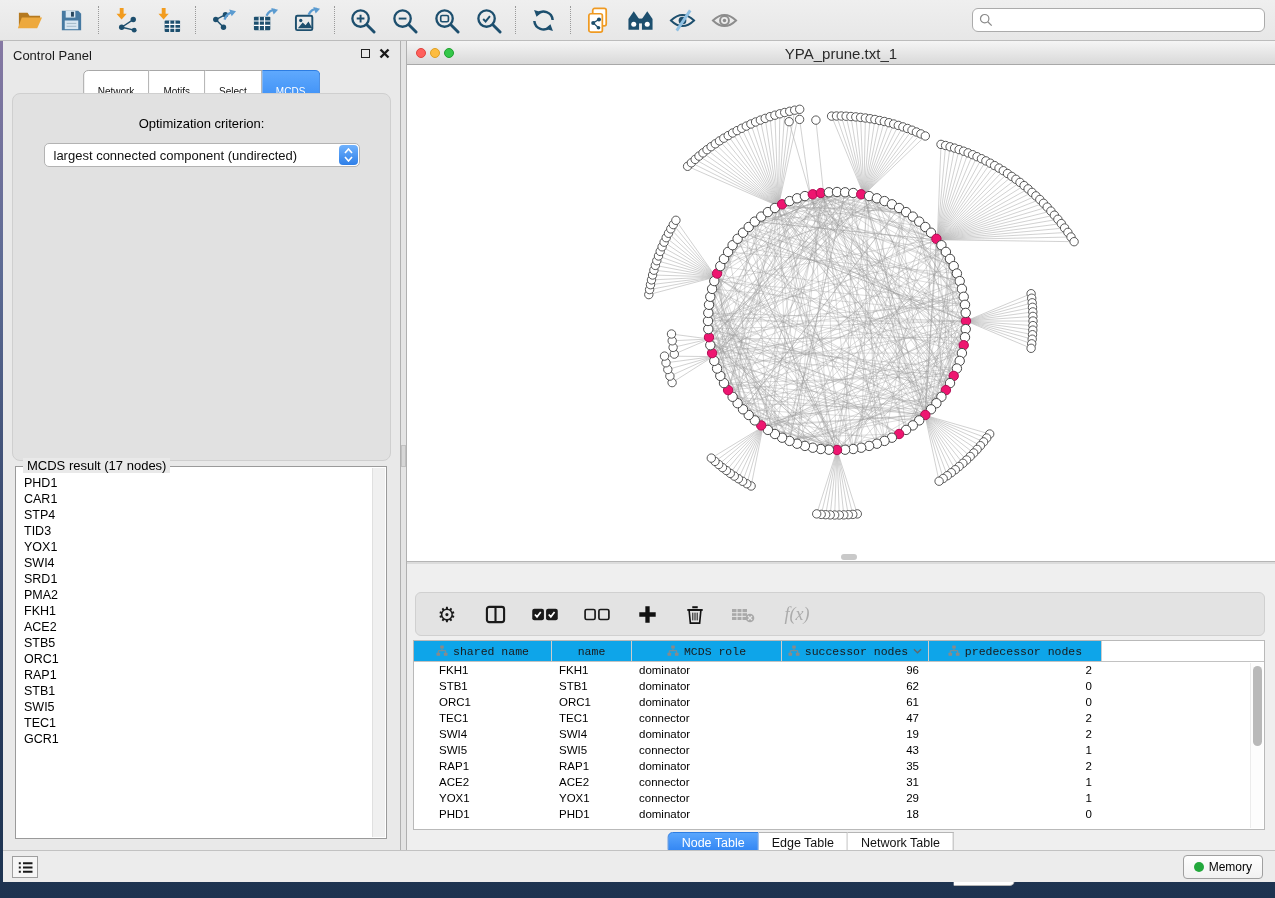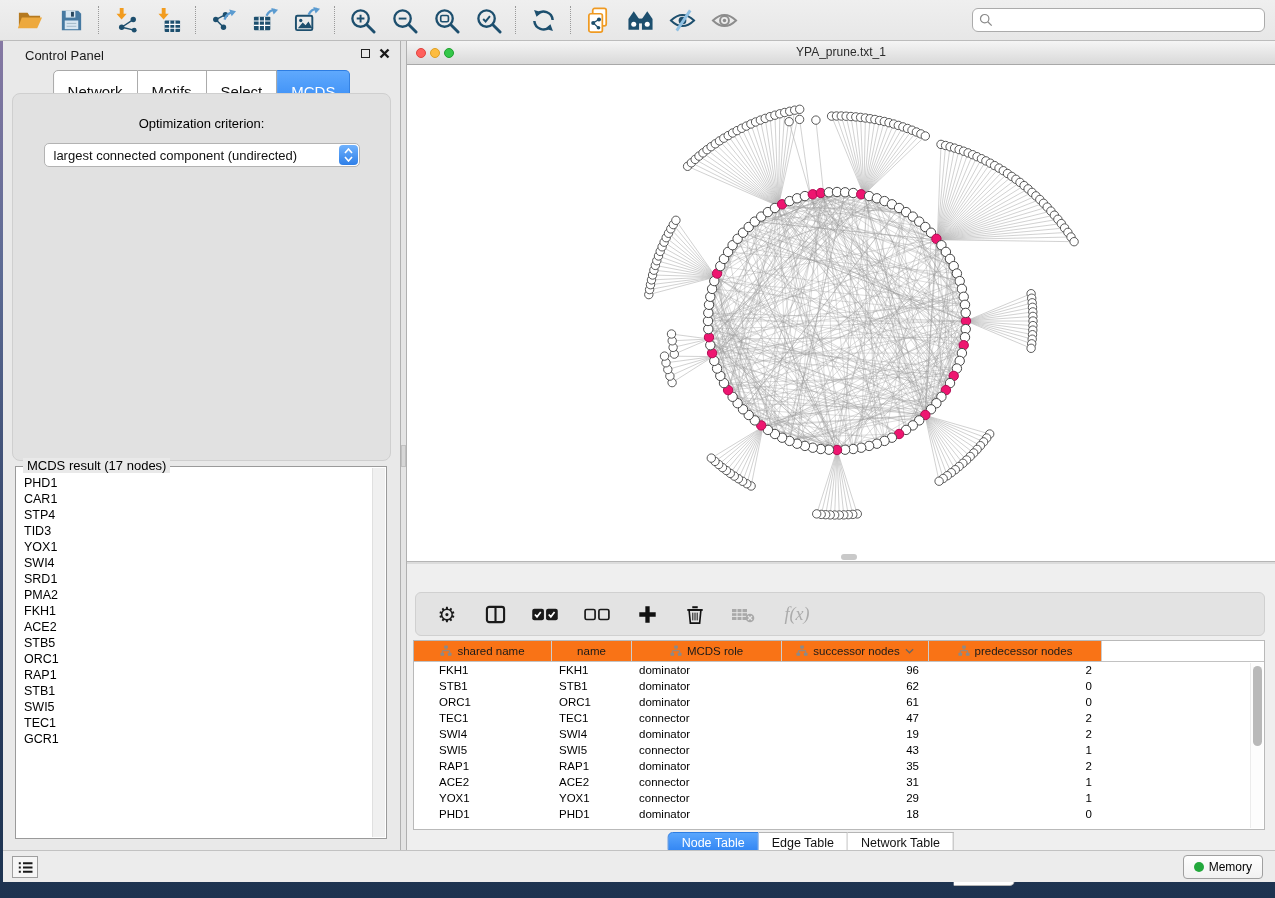--- a/index.html
+++ b/index.html
@@ -20,27 +20,27 @@
   .tsep { width:1px; height:28px; border-left:1px dotted #9a9a9a; margin:0 6px; }
   .searchbox { position:absolute; right:10px; top:8px; width:293px; height:24px;
     background:#fff; border:1px solid #ababab; border-radius:6px;
     display:flex; align-items:center; padding:0 6px; }
   .searchbox svg { width:14px; height:14px; margin-right:4px; flex:0 0 auto; }
   .searchbox input { border:none; outline:none; flex:1; font-size:12px; background:transparent; font-family:"Liberation Sans",sans-serif; }
   
   .app-body { position:absolute; left:3px; top:41px; right:0; bottom:8px; background:#ebebeb; }
   
   .control-panel { position:absolute; left:0; top:0; width:397px; bottom:32px; background:#e9e9e9; }
-  .panel-title-row { position:absolute; left:12px; top:0; right:0; height:27px; }
+  .panel-title-row { position:absolute; left:0; top:0; right:0; height:27px; }
   .panel-title { position:absolute; left:10px; top:7px; font-size:13px; color:#1a1a1a; }
   .panel-btns { position:absolute; right:10px; top:7px; display:flex; gap:9px; align-items:center; }
   .float-ico { width:9px; height:9px; border:1.5px solid #222; display:inline-block; }
   .x-ico svg { width:11px; height:11px; display:block; }
   .ctabs { position:absolute; top:29px; left:50%; transform:translateX(-50%); display:flex; }
-  .ctab { font-size:15px; padding:20px 14px; background:#fff; border:1px solid #a8a8a8; border-left:none;
+  .ctab { font-size:10px; padding:20px 14px; background:#fff; border:1px solid #a8a8a8; border-left:none;
     color:#111; height:24px; display:flex; align-items:center; }
   .ctab:first-child { border-left:1px solid #a8a8a8; border-radius:5px 0 0 5px; }
   .ctab:last-child { border-radius:0 5px 5px 0; }
   .ctab.active { background:linear-gradient(#5fa9fd,#2f85f3); border-color:#2d7de2; color:#fff; }
   .tab-content { position:absolute; left:9px; right:9px; top:52px; height:368px;
     background:#e1e1e1; border:1px solid #cfcfcf; border-radius:8px; }
   .opt-label { text-align:center; font-size:13px; margin-top:22px; color:#000; }
   .mcds-select { position:relative; margin:12px auto 0; width:316px; height:24px; background:#fff;
     border:1px solid #b3b3b3; border-radius:5px; font-size:13px; display:flex; align-items:center;
     padding-left:9px; }
@@ -66,42 +66,42 @@
     background:#d6d6d6; border:1px solid #c0c0c0; }
   
   .right-side { position:absolute; left:404px; right:0; top:0; bottom:32px; }
   .net-titlebar { position:absolute; left:0; right:0; top:0; height:24px;
     background:linear-gradient(#f5f5f5,#d9d9d9); border-bottom:1px solid #a8a8a8; }
   .lights { position:absolute; left:9px; top:7px; display:flex; gap:4px; }
   .light { width:10px; height:10px; border-radius:50%; }
   .light.red { background:#ff605c; border:0.5px solid #e0443e; }
   .light.yellow { background:#fdbc40; border:0.5px solid #dfa023; }
   .light.green { background:#34c749; border:0.5px solid #1fa02f; }
-  .net-title { position:absolute; left:0; right:0; top:4px; text-align:center; font-size:12px; color:#2b2b2b; }
+  .net-title { position:absolute; left:0; right:0; top:4px; text-align:center; font-size:15px; color:#2b2b2b; }
   .net-canvas { position:absolute; left:0; right:0; top:24px; height:496px; background:#fff; }
   .net-canvas svg { position:absolute; left:0; top:0; }
   .h-scroll-thumb { position:absolute; left:50%; bottom:1px; width:16px; height:6px;
     background:#c9c9c9; border-radius:3px; }
   .h-splitter { position:absolute; left:0; right:0; top:520px; height:3px; background:#dcdcdc;
     border-top:1px solid #b5b5b5; }
   
   .table-panel { position:absolute; left:0; right:0; top:523px; bottom:0; background:#efefef; }
   .tp-toolbar { position:absolute; left:8px; right:10px; top:28px; height:44px; background:#e3e3e3;
     border:1px solid #d0d0d0; border-radius:6px; display:flex; align-items:center; padding-left:18px; gap:22px; }
   .tp-ico { display:flex; align-items:center; justify-content:center; width:26px; height:26px; }
   .tp-ico svg { display:block; }
   .fx { font-family:"Liberation Serif", serif; font-style:italic; font-size:18px; color:#ababab; }
   .gear-glyph { font-size:21px; color:#1a1a1a; line-height:1; }
   .table-box { position:absolute; left:6px; right:10px; top:76px; height:190px; background:#fff;
     border:1px solid #b9b9b9; }
   .thead { display:flex; height:21px; background:#eee; border-bottom:1px solid #c2c2c2; }
   .th { display:flex; align-items:center; justify-content:center; gap:5px; font-size:11.5px;
     color:#1a1a1a; border-right:1px solid #ccc; position:relative; }
   .th:last-child,.th.empty { border-right:none; background:#fff; }
-  .th.hdr-bg { background:#f97316; }
+  .th.hdr-bg { background:#0ea5e9;font-family:Liberation Mono, monospace; }
   .trow { display:flex; height:16px; }
   .td { font-size:11.5px; line-height:16px; color:#000; white-space:nowrap; overflow:hidden; }
   .td.num { text-align:right; padding-right:10px; }
   .v-scroll { position:absolute; right:1px; top:22px; bottom:1px; width:13px; background:#fdfdfd; border-left:1px solid #ececec; }
   .v-thumb { position:absolute; left:2px; top:3px; width:9px; height:80px; background:#b9b9b9; border-radius:5px; }
   .btabs { position:absolute; left:50%; transform:translateX(-50%); top:268px; display:flex; }
   .btab { font-size:12.5px; padding:4px 13px; background:#fff; border:1px solid #b5b5b5; border-left:none;
     height:22px; display:flex; align-items:center; color:#111; }
   .btab:first-child { border-left:1px solid #b5b5b5; border-radius:5px 0 0 5px;text-align:right; }
   .btab:last-child { border-radius:0 5px 5px 0;margin-top:32px; }

